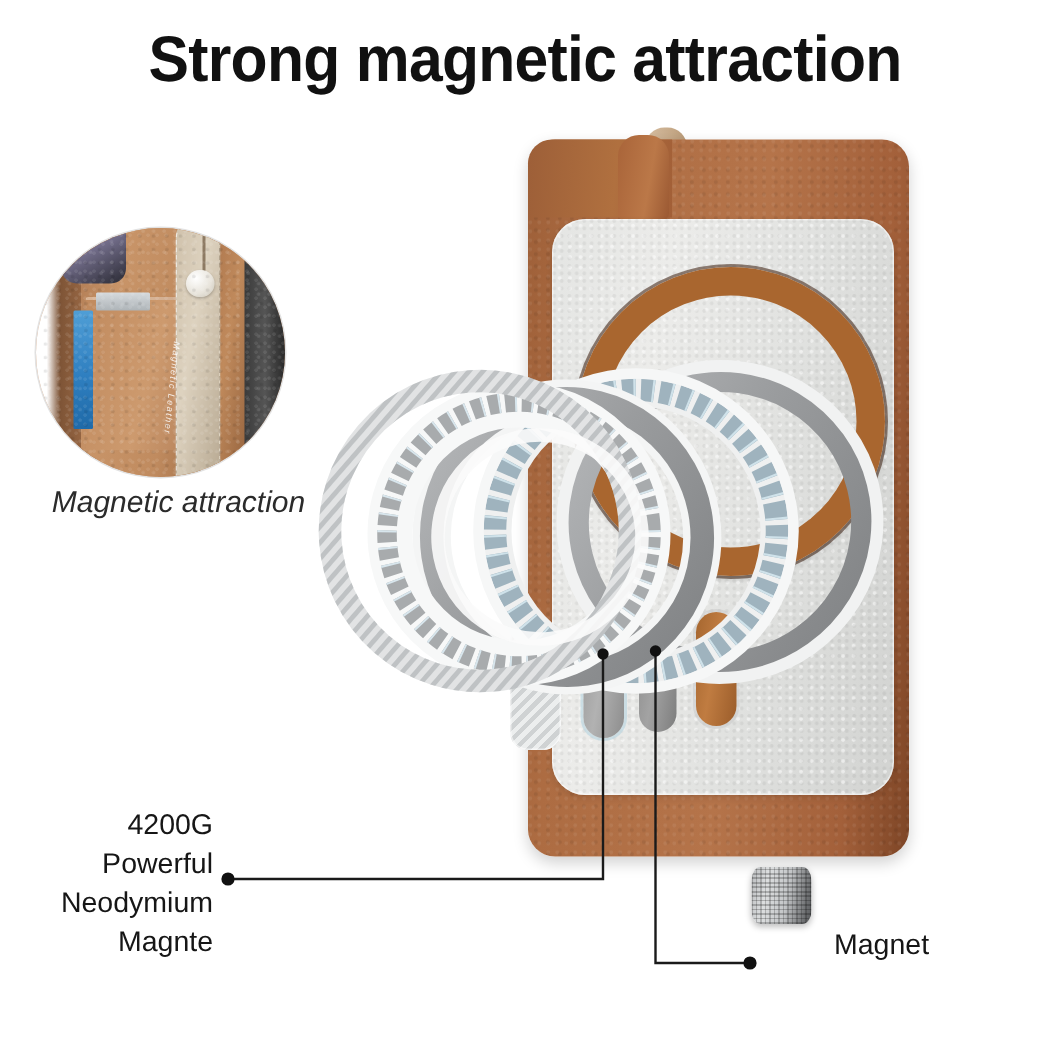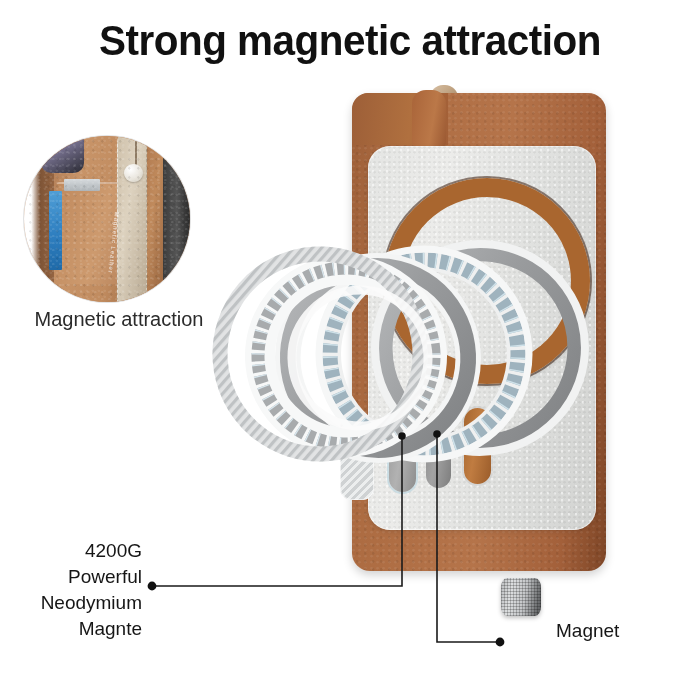--- a/index.html
+++ b/index.html
@@ -32,23 +32,24 @@
     letter-spacing: -0.5px;
     transform: scaleX(0.94);
     transform-origin: 50% 50%;
     white-space: nowrap;
   }
 
   
   .inset-wrap {
     position: absolute;
     left: 24px;
-    top: 136px;
+    top: 152px;
     width: 166px;
     height: 166px;
+    font-style: italic;
   }
   .inset-circle {
     position: absolute;
     inset: 0;
     border-radius: 50%;
     overflow: hidden;
     box-shadow: 0 0 0 1px #e2e2e2;
     background: #c8936a;
   }
   .ph-left-dark {

